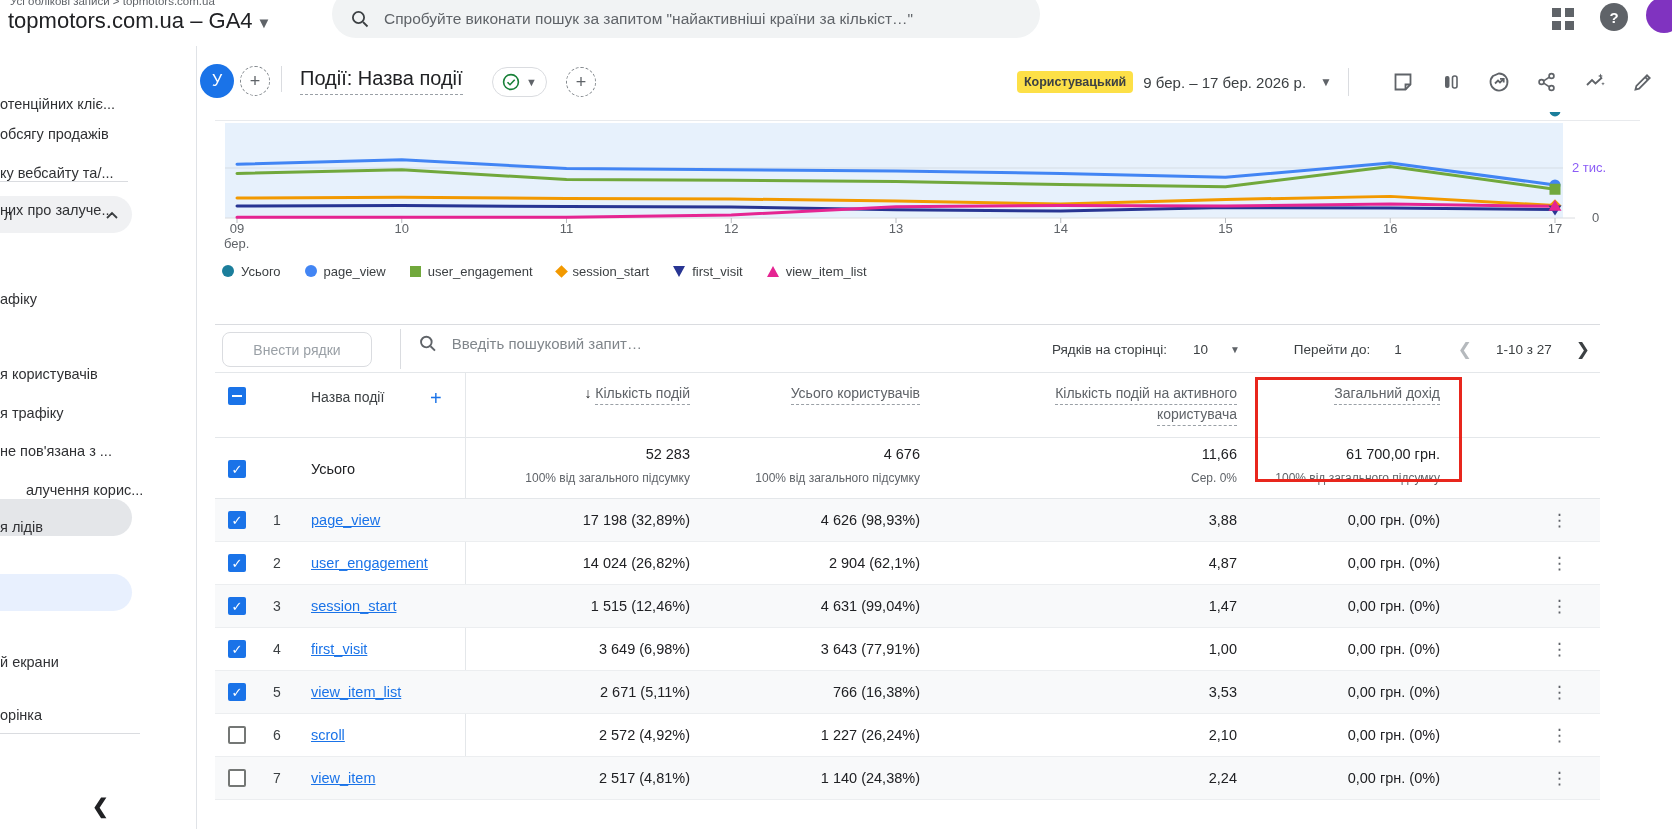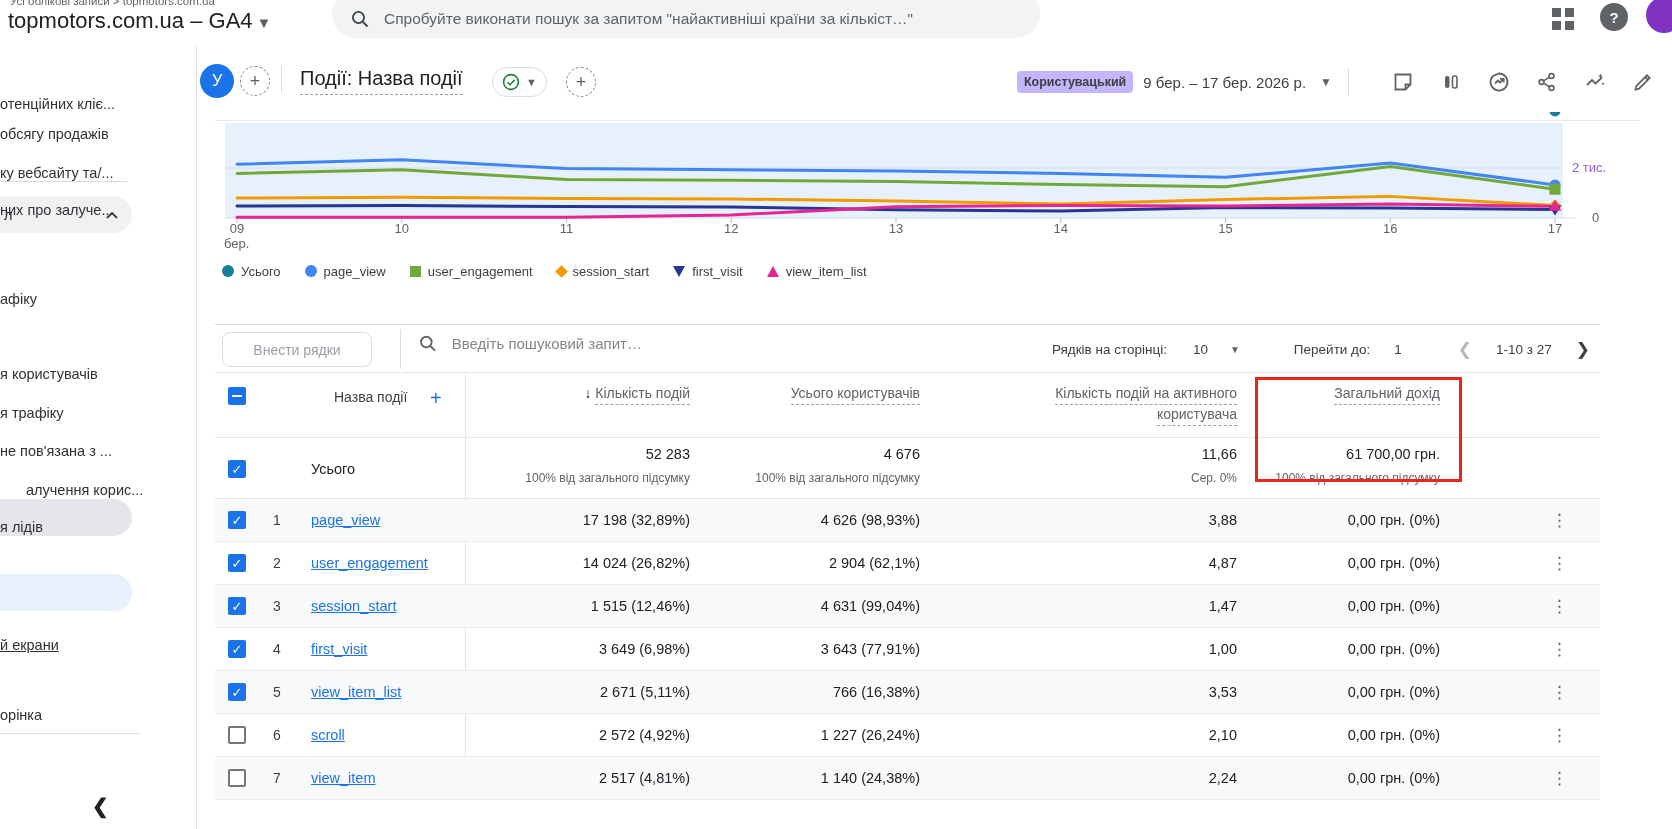--- a/index.html
+++ b/index.html
@@ -46,21 +46,21 @@
                  border:1.5px dashed #80868b; color:#5f6368; font-size:18px;
                  display:flex; align-items:center; justify-content:center; }
   #toolbar-div1 { left:281px; top:66px; width:1px; height:26px; background:#dadce0; }
   #report-title { left:300px; top:67px; font-size:20px; color:#202124;
                   border-bottom:1.5px dashed #9aa0a6; padding-bottom:4px; white-space:nowrap; }
   #status-pill { left:492px; top:67px; height:30px; border:1px solid #dadce0; border-radius:15px;
                  display:flex; align-items:center; padding:0 9px; gap:6px; background:#fff; }
   #status-pill .caret { color:#5f6368; font-size:11px; }
   #toolbar-right { left:1015px; top:66px; width:640px; height:32px; display:flex;
                    align-items:center; justify-content:flex-end; gap:0; }
-  #date-mode-badge { background:#c4b5fd; color:#3c4043; font-size:12.5px; font-weight:bold;
+  #date-mode-badge { background:#fde047; color:#3c4043; font-size:12.5px; font-weight:bold;
                      padding:4px 7px; border-radius:4px; white-space:nowrap; }
   #date-range { font-size:15px; color:#3c4043; margin-left:10px; white-space:nowrap; }
   #date-caret { color:#5f6368; font-size:12px; margin:0 16px 0 14px; }
   #toolbar-div2 { width:1px; height:28px; background:#dadce0; margin-right:18px; }
   .tb-icon { width:24px; height:24px; margin-left:24px; flex:none; }
 
   
   #chart-topline { left:215px; top:120px; width:1425px; height:1px; background:#e8eaed; }
   #chart-svg { left:215px; top:112px; }
   .x-tick-label { position:absolute; top:221px; width:34px; text-align:center;
@@ -169,21 +169,21 @@
 <div class="side-item" style="top: 50px;">отенційних кліє...</div>
     <div class="side-item" style="top: 80px;">обсягу продажів</div>
     <div class="side-item" style="top: 119px;">ку вебсайту та/...</div>
     <div class="side-item" style="top: 156px;">них про залуче...</div>
     <div class="side-item" style="top: 245px;">афіку</div>
     <div class="side-item" style="top: 320px;">я користувачів</div>
     <div class="side-item" style="top: 359px;">я трафіку</div>
     <div class="side-item" style="top: 397px;">не пов'язана з ...</div>
     <div class="side-item" style="top: 436px; padding-left: 26px;">алучення корис...</div>
     <div class="side-item" style="top: 473px;">я лідів</div>
-    <div class="side-item" style="top: 591px; text-decoration: underline;">й екрани</div>
+    <div class="side-item" style="top: 608px;">й екрани</div>
     <div class="side-item" style="top: 661px;">орінка</div>
   </div>
 
 <div class="abs" id="report-avatar">У</div>
 <div class="plus-circle" style="left:240px; top:66px;">+</div>
 <div class="abs" id="toolbar-div1"></div>
 <div class="abs" id="report-title">Події: Назва події</div>
 <div class="abs" id="status-pill">
   <svg width="18" height="18" viewBox="0 0 18 18">
       <circle cx="9" cy="9" r="7.4" fill="none" stroke="#188038" stroke-width="1.6"></circle>
@@ -322,21 +322,21 @@
       <span style="margin-left:54px;">Перейти до:</span>
       <span style="margin-left:24px;">1</span>
       <span id="pg-prev">❮</span>
       <span>1-10 з 27</span>
       <span id="pg-next">❯</span>
     </div>
   </div>
 
   <div id="header-row">
     <div class="checkbox indeterminate" style="left:13px; top:14px;"></div>
-    <div class="hdr" style="left:96px; top:16px; color:#3c4043;margin-left:23px;">Назва події</div>
+    <div class="hdr" style="left:96px; top:16px; color:#3c4043;">Назва події</div>
     <div class="hdr" style="left:215px; top:14px; color:#1a73e8; font-size:20px;">+</div>
     <div class="hdr num" style="right:910px; top:12px;"><span style="color:#202124;">↓ </span><span class="u">Кількість подій</span></div>
     <div class="hdr num" style="right:680px; top:12px;"><span class="u">Усього користувачів</span></div>
     <div class="hdr num" style="right:363px; top:12px; text-align:right;"><span class="u">Кількість подій на активного</span><br><span class="u" style="line-height:26px;">користувача</span></div>
     <div class="hdr num" style="right:160px; top:12px;"><span class="u">Загальний дохід</span></div>
   </div>
   <div id="col-divider"></div>
 
   <div id="totals-row">
     <div class="checkbox checked" style="left:13px; top:22px;">✓</div>

